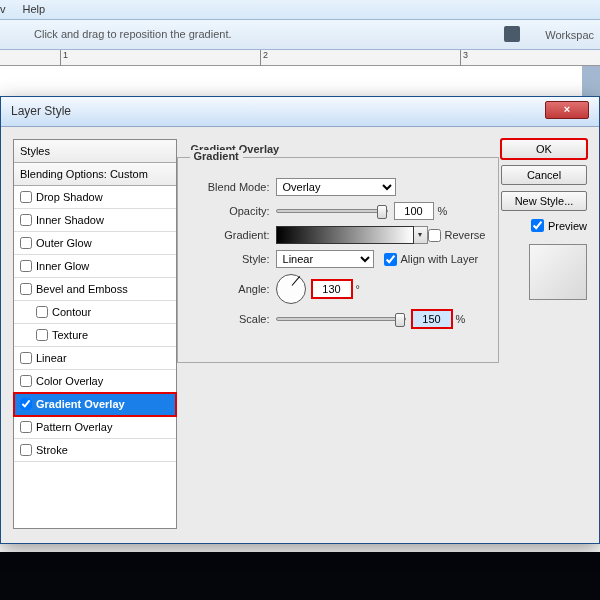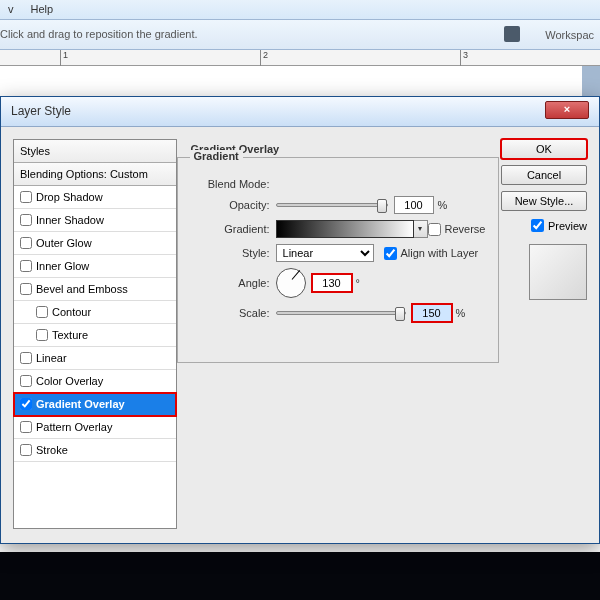--- a/index.html
+++ b/index.html
@@ -1,23 +1,23 @@
 <!DOCTYPE html>
 <html><head>
 <meta charset="utf-8">
 <style>
   * { box-sizing: border-box; margin: 0; padding: 0; font-family: "Segoe UI", Tahoma, sans-serif; }
   body { width: 600px; height: 600px; background: #fff; overflow: hidden; position: relative; }
 
   
-  .menubar { height: 20px; background: linear-gradient(#e7f2fb,#d7e8f9); border-bottom: 1px solid #9fb7d4; font-size: 11px; padding-left: 8px; line-height: 18px; }
+  .menubar { height: 20px; background: linear-gradient(#e7f2fb,#d7e8f9); border-bottom: 1px solid #9fb7d4; font-size: 11px; padding-left: 0; line-height: 18px; }
   .menubar span { margin-right: 14px; color: #333; }
 
   
-  .optbar { height: 30px; background: linear-gradient(#eef6fd,#dde9f6); border-bottom: 1px solid #9fb7d4; font-size: 11px; color:#555; line-height: 28px; position:relative; }
+  .optbar { height: 30px; background: linear-gradient(#eef6fd,#dde9f6); border-bottom: 1px solid #9fb7d4; font-size: 11px; color:#555; padding-left: 34px; line-height: 28px; position:relative; }
   .ws-icon { position:absolute; right:80px; top:6px; width:16px; height:16px; background:#4b5a6a; border-radius:2px; }
   .ws-txt { position:absolute; right:6px; top:0; line-height:30px; }
 
   
   .ruler { height: 16px; background:#f4f4f4; border-bottom:1px solid #999; position:relative; font-size:9px; color:#444; }
   .ruler .tick { position:absolute; top:0; height:16px; border-left:1px solid #888; padding-left:2px; }
 
   
   .canvas-space { height: 90px; background:#fff; border-right: 18px solid #a3b8d0; }
 
@@ -153,20 +153,21 @@
       </div>
     </div>
 
     <div class="center">
       <div class="group-title">Gradient Overlay</div>
       <div class="fieldset">
         <div class="legend">Gradient</div>
 
         <div class="row">
           <div class="lbl">Blend Mode:</div>
+          <select style="width:120px"><option>Overlay</option></select>
         </div>
 
         <div class="row">
           <div class="lbl">Opacity:</div>
           <div class="slider-track" style="max-width:112px">
               <div class="slider-thumb" style="left:100px"></div>
             </div>
           <input type="text" class="num" value="100" style="">
           <span style="margin-left:4px">%</span>
         </div>

